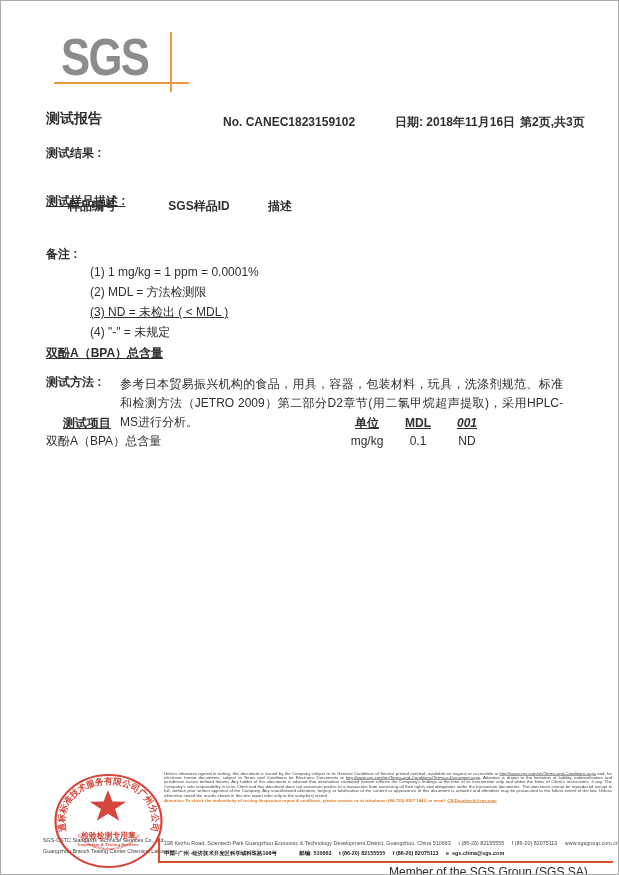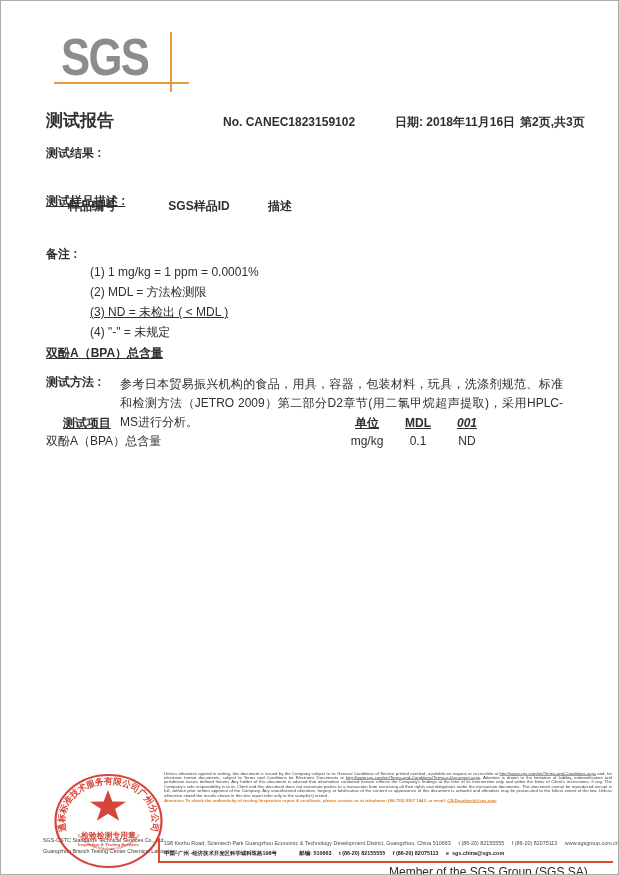--- a/index.html
+++ b/index.html
@@ -34,21 +34,21 @@
 </style>
 </head>
 <body>
 
 <div class="page">
 
   <div class="abs logo">SGS</div>
   <div class="abs crop-v"></div>
   <div class="abs crop-h"></div>
 
-  <div class="abs t b" style="left:45px;top:109px;font-size:17px;">测试报告</div>
+  <div class="abs t b" style="left:45px;top:109px;font-size:14px;">测试报告</div>
   <div class="abs t b" style="left:222px;top:114px;">No. CANEC1823159102</div>
   <div class="abs t b" style="left:394px;top:114px;">日期: 2018年11月16日</div>
   <div class="abs t b" style="left:519px;top:114px;">第2页,共3页</div>
 
   <div class="abs t b" style="left:45px;top:145px;">测试结果 :</div>
   <div class="abs t b u" style="left:45px;top:193px;">测试样品描述 :</div>
 
   <div class="abs row t b" style="left:58px;top:198px;">
     <span class="c" style="width:66px;">样品编号</span>
     <span class="c" style="width:136px;margin-left:6px;">SGS样品ID</span>

